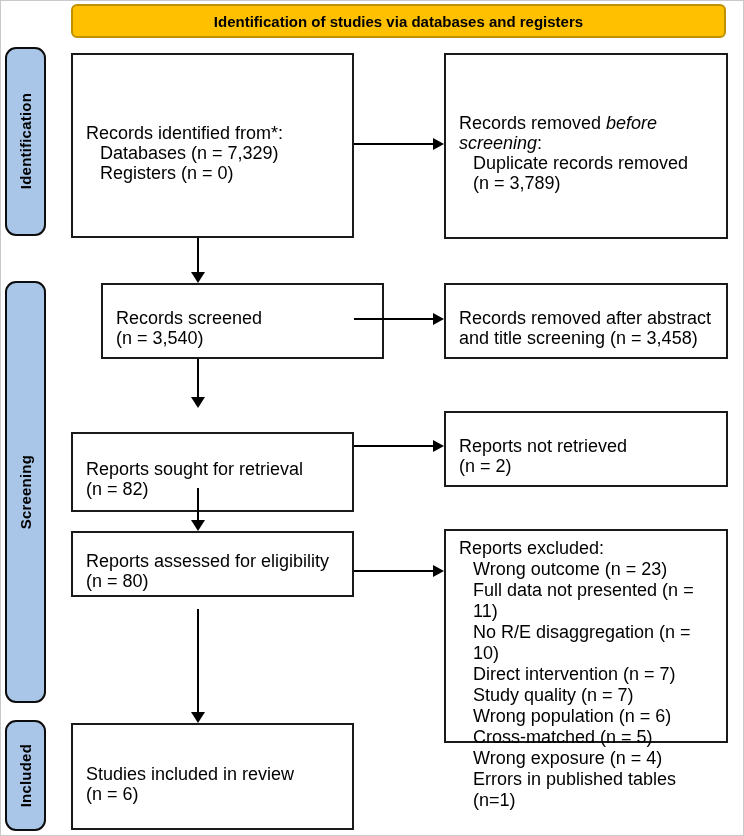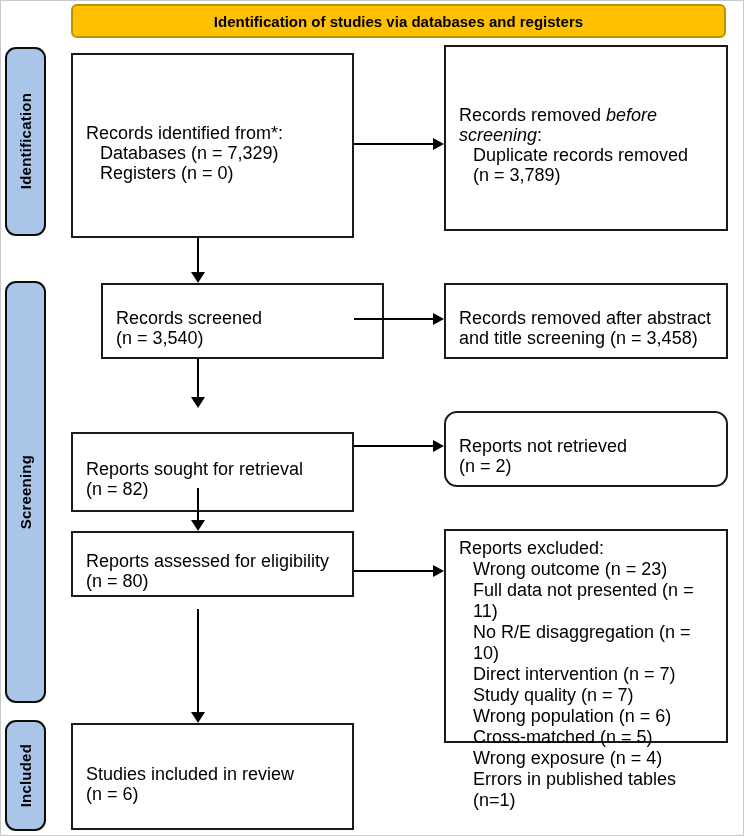--- a/index.html
+++ b/index.html
@@ -89,42 +89,42 @@
   <div class="stage" style="top:719px;height:111px;">
     <span>Included</span>
   </div>
 
   <div class="box col-left" style="top:52px;height:185px;">
     <div>Records identified from*:</div>
     <div class="indent">Databases (n = 7,329)</div>
     <div class="indent">Registers (n = 0)</div>
   </div>
 
-  <div class="box col-right" style="top:44px;height:186px;">
+  <div class="box col-right" style="top:52px;height:186px;">
     <div><span>Records removed </span><span class="it">before screening</span><span>:</span></div>
     <div class="indent">Duplicate records removed</div>
     <div class="indent">(n = 3,789)</div>
   </div>
 
   <div class="box col-left" style="top:282px;height:76px;margin-left:30px;">
     <div>Records screened</div>
     <div>(n = 3,540)</div>
   </div>
 
   <div class="box col-right" style="top:282px;height:76px;">
     <div>Records removed after abstract</div>
     <div>and title screening (n = 3,458)</div>
   </div>
 
   <div class="box col-left" style="top:431px;height:80px;">
     <div>Reports sought for retrieval</div>
     <div>(n = 82)</div>
   </div>
 
-  <div class="box col-right" style="top:410px;height:76px;border-radius:13px;">
+  <div class="box col-right" style="top:410px;height:76px;">
     <div>Reports not retrieved</div>
     <div>(n = 2)</div>
   </div>
 
   <div class="box col-left" style="top:530px;height:66px;">
     <div>Reports assessed for eligibility</div>
     <div>(n = 80)</div>
   </div>
 
   <div class="box col-right top-align" style="top:528px;height:214px;line-height:21px;">

